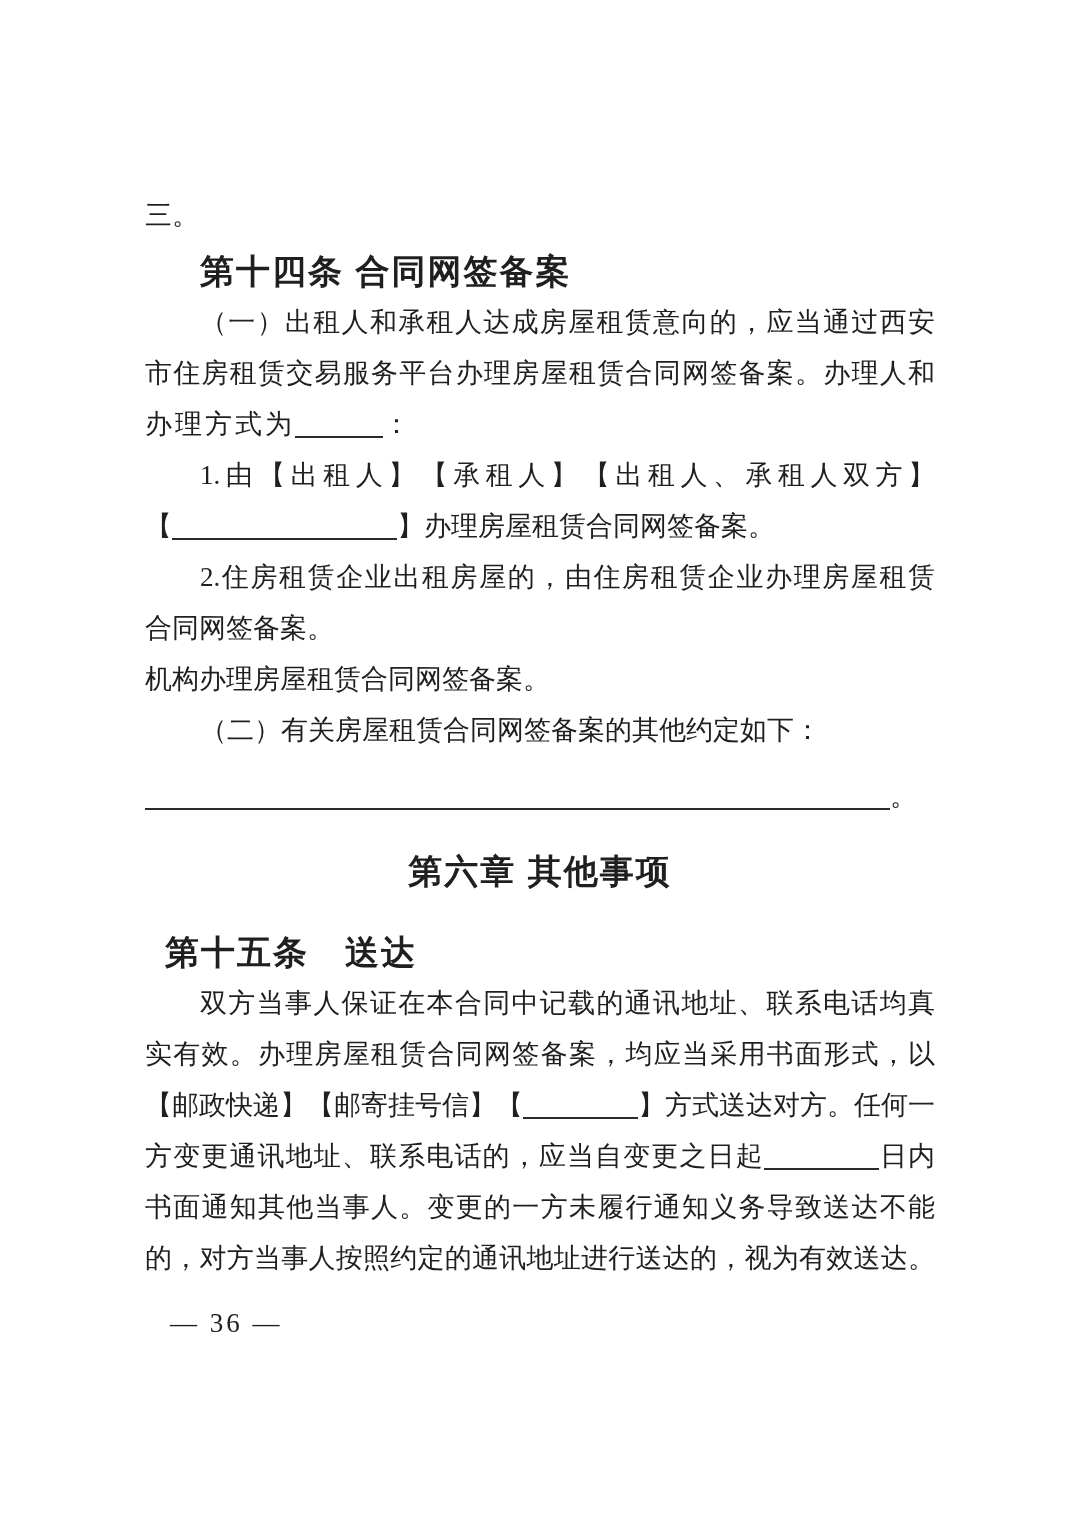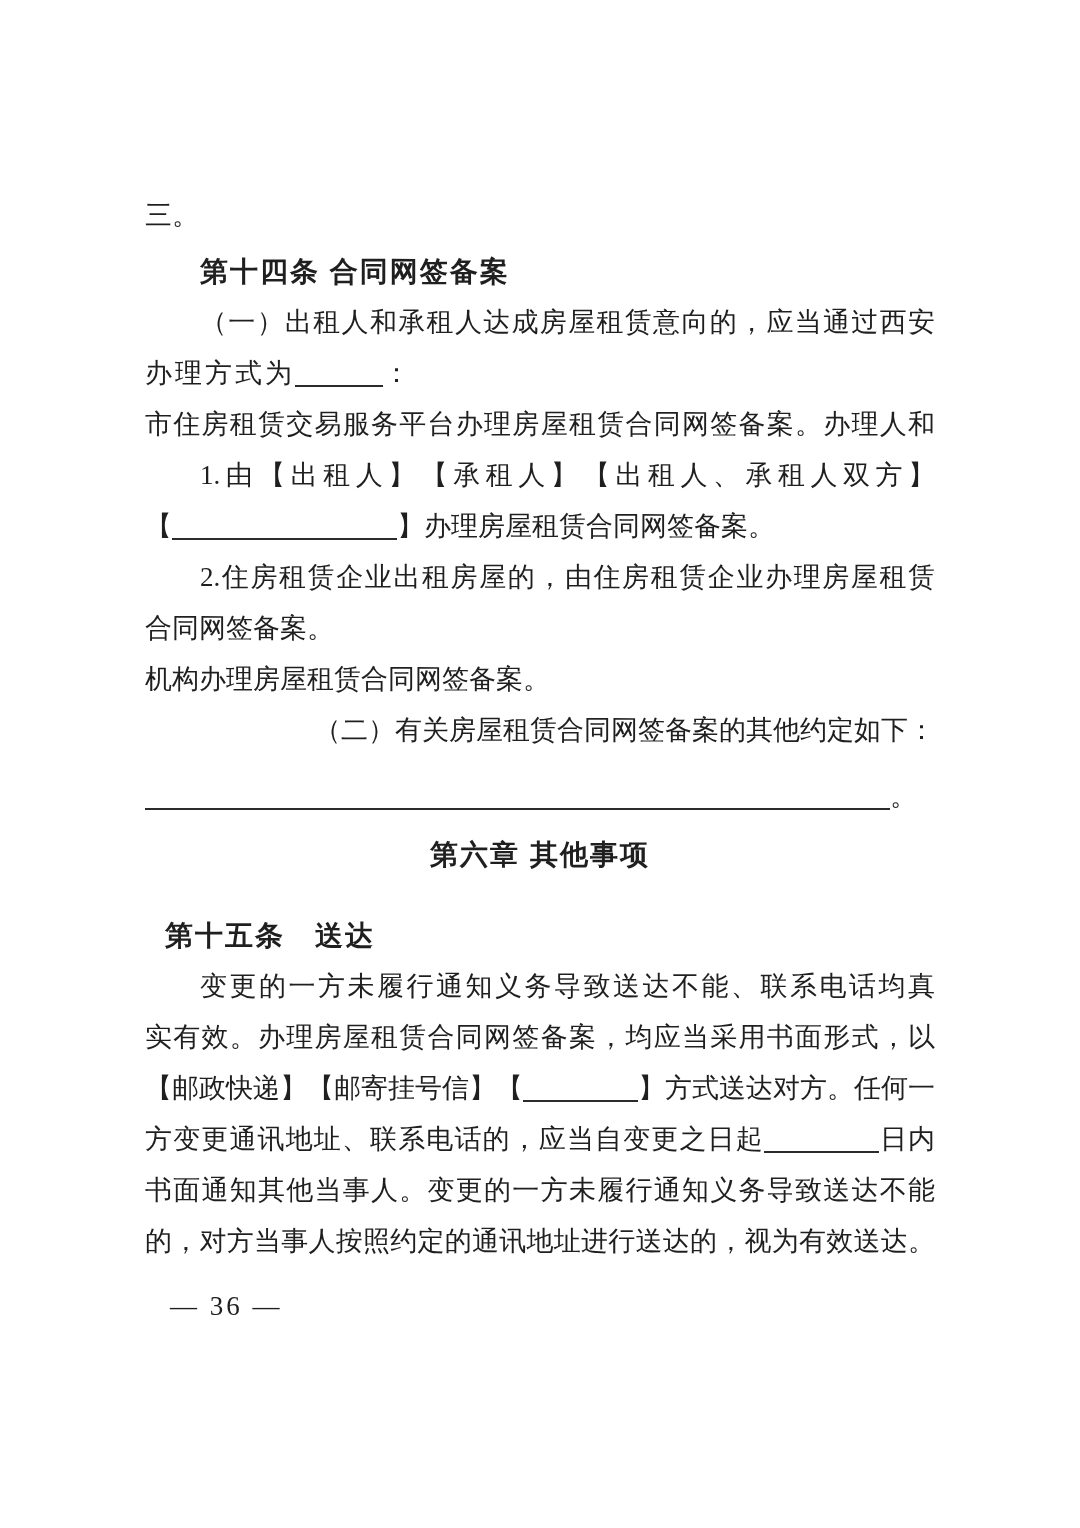--- a/index.html
+++ b/index.html
@@ -10,31 +10,31 @@
     background:#ffffff;
     box-sizing:border-box;
     padding:190px 145px 0 145px;
     font-family:"Liberation Serif","DejaVu Serif",serif;
     color:#1f1f1f;
     font-size:27px;
     overflow:hidden;
   }
   .line { line-height:51px; height:51px; white-space:nowrap; }
   .jst  { text-align:justify; text-align-last:justify; -moz-text-align-last:justify; text-justify:inter-character; white-space:normal; }
-  .ind  { text-indent:55px;text-align:right; }
+  .ind  { text-indent:55px; }
   .ls3  { letter-spacing:3px; }
   .hd {
     font-family:"Liberation Sans","DejaVu Sans",sans-serif;
     font-weight:700;
-    font-size:28px;
+    font-size:34px;
     letter-spacing:2px;
     line-height:51px; height:51px;
   }
   .art-heading   { margin:5px 0 0 55px; }
-  .chapter-heading { margin-top:7px; text-align:center; }
+  .chapter-heading { margin-top:24px; text-align:center; }
   .art15-heading { margin-top:30px;margin-left:20px; }
   .blank {
     display:inline-block;
     border-bottom:2px solid #2b2b2b;
     height:1em;
     vertical-align:-5px;
   }
   .w90  { width:88px; }
   .w115 { width:115px; }
   .w225 { width:225px; }
@@ -56,25 +56,25 @@
     <span>三。</span>
   </div>
 
   <div class="line hd art-heading">
     <span>第十四条 合同网签备案</span>
   </div>
 
   <div class="line jst ind">
     <span>（一）出租人和承租人达成房屋租赁意向的，应当通过西安</span>
   </div>
+  <div class="line jst">
+    <span>市住房租赁交易服务平台办理房屋租赁合同网签备案。办理人和</span>
+  </div>
   <div class="line ls3">
     <span>办理方式为</span><span class="blank w90"></span><span>：</span>
-  </div>
-  <div class="line jst">
-    <span>市住房租赁交易服务平台办理房屋租赁合同网签备案。办理人和</span>
   </div>
 
   <div class="line jst ind">
     <span>1.由【出租人】【承租人】【出租人、承租人双方】</span>
   </div>
   <div class="line">
     <span>【</span><span class="blank w225"></span><span>】办理房屋租赁合同网签备案。</span>
   </div>
 
   <div class="line jst ind">
@@ -98,21 +98,21 @@
 
   <div class="line hd chapter-heading">
     <span>第六章 其他事项</span>
   </div>
 
   <div class="line hd art-heading art15-heading">
     <span>第十五条　送达</span>
   </div>
 
   <div class="line jst ind">
-    <span>变更的一方未履行通知义务导致送达不能、联系电话均真</span>
+    <span>双方当事人保证在本合同中记载的通讯地址、联系电话均真</span>
   </div>
   <div class="line jst">
     <span>实有效。办理房屋租赁合同网签备案，均应当采用书面形式，以</span>
   </div>
   <div class="line jst">
     <span>【邮政快递】【邮寄挂号信】【</span><span class="blank w115"></span><span>】方式送达对方。任何一</span>
   </div>
   <div class="line jst">
     <span>方变更通讯地址、联系电话的，应当自变更之日起</span><span class="blank w115"></span><span>日内</span>
   </div>

